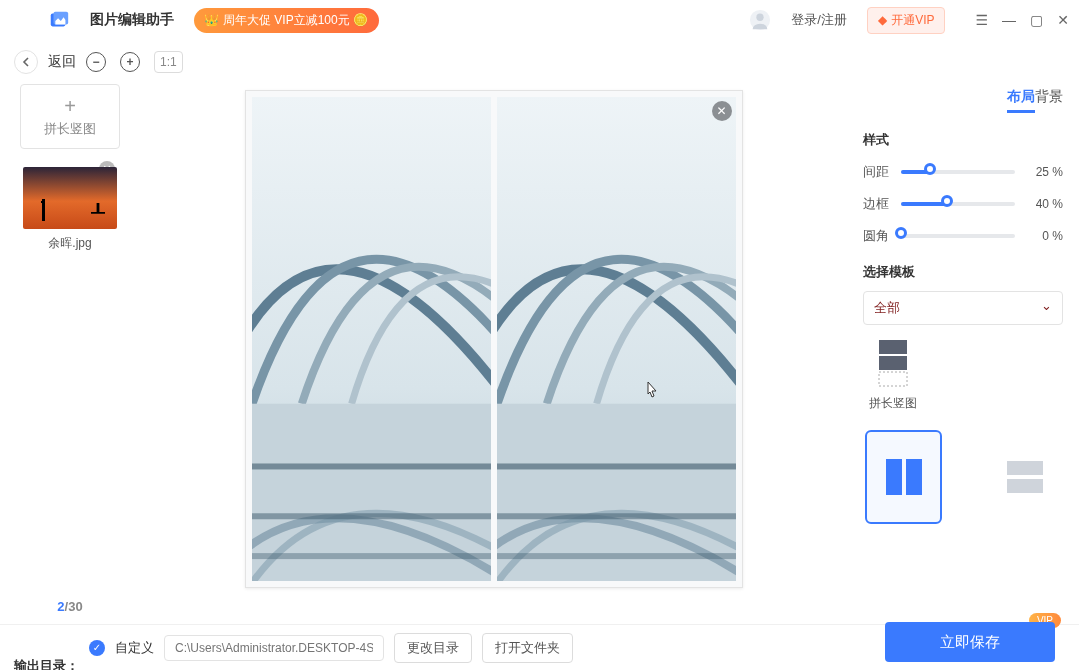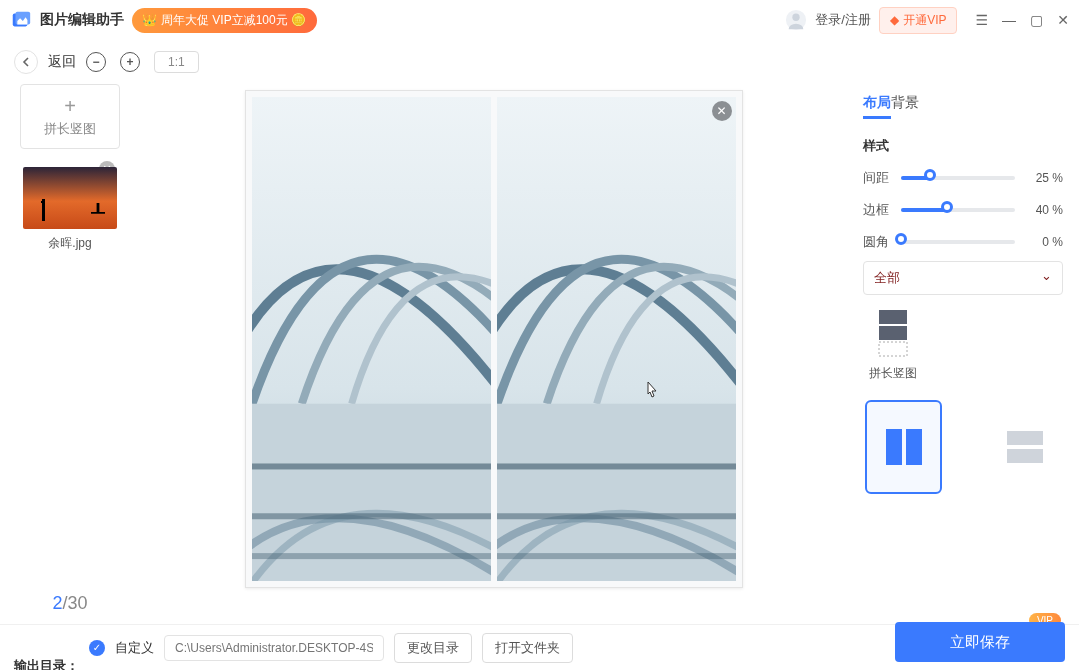--- a/index.html
+++ b/index.html
@@ -1,57 +1,57 @@
 <!DOCTYPE html>
 <html><head>
 <meta charset="utf-8">
 <style>
 * { box-sizing: border-box; margin: 0; padding: 0; font-family: "Microsoft YaHei", -apple-system, sans-serif; }
 body { width: 1079px; height: 670px; background: #fff; overflow: hidden; position: relative; font-size: 13px; color: #333; }
-.header { display: flex; align-items: center; height: 40px; padding: 16px 10px; gap: 8px; }
+.header { display: flex; align-items: center; height: 40px; padding: 16px 10px; gap: 20px; margin-left: 38px; }
 .logo-icon { width: 22px; height: 22px; }
 .app-title { font-size: 14px; font-weight: 600; color: #333; }
 .promo-badge { background: linear-gradient(90deg,#ff9a3c,#ff6a3c); color: #fff; border-radius: 14px; padding: 4px 10px; font-size: 12px; display: flex; align-items: center; gap: 4px; }
 .header-spacer { flex: 1; }
 .avatar-icon { width: 22px; height: 22px; }
 .login-text { font-size: 13px; color: #555; }
 .vip-btn { background: #fff0ec; color: #ff6a3c; border: 1px solid #ffd1c2; border-radius: 4px; padding: 4px 10px; font-size: 12px; display:flex; align-items:center; gap:4px;}
 .win-controls { display: flex; gap: 14px; margin-left: 10px; color: #666; font-size: 14px; }
 .win-controls span { cursor: default; }
 .topbar { display:flex; align-items:center; height: 44px; padding: 0 14px; gap:10px; }
 .back-btn { width: 24px; height: 24px; border: 1px solid #e3e3e3; border-radius: 50%; display:flex; align-items:center; justify-content:center; color:#666; }
 .back-label { color:#333; font-size:14px; }
 .topbar .centerwrap { flex:1; display:flex; justify-content:center; gap:14px; align-items:center;}
 .canvas-select { border:1px solid #dcdcdc; border-radius:4px; padding: 5px 28px 5px 10px; font-size:13px; color:#555; position:relative;}
 .canvas-select::after{ content:"⌄"; position:absolute; right:8px; top:4px; color:#888; }
 .zoom-icons { display:flex; gap:14px; align-items:center; color:#555;}
 .zoom-btn { width:20px; height:20px; border:1.6px solid #555; border-radius:50%; display:flex; align-items:center; justify-content:center; font-weight:bold; font-size:12px;}
-.ratio-btn { border:1px solid #dcdcdc; border-radius:4px; padding:3px 13px; color:#888; font-size:12px;}
+.ratio-btn { border:1px solid #dcdcdc; border-radius:4px; padding:3px 5px; color:#888; font-size:12px;}
 .main { display:flex; height: 540px; }
 .sidebar { width:140px; padding: 0 10px; display:flex; flex-direction:column; align-items:center;}
 .add-tile { width:100px; height:65px; border:1px solid #e3e3e3; border-radius:4px; display:flex; flex-direction:column; align-items:center; justify-content:center; color:#888; gap:2px;}
 .add-tile .plus{ font-size:20px; color:#999;}
 .thumb-wrap { position:relative; margin-top:18px; text-align:center;}
 .thumb-wrap .del{ position:absolute; top:-6px; right:2px; width:16px; height:16px; background:#bbb; color:#fff; border-radius:50%; font-size:11px; display:flex; align-items:center; justify-content:center;}
 .thumb-sunset { width:94px; height:62px; background: linear-gradient(180deg,#2c2438 0%,#e36a2a 55%,#c74a18 100%); border-radius:2px; position:relative; overflow:hidden;}
 .thumb-sunset::before{content:"";position:absolute;bottom:8px;left:10px;width:18px;height:22px;background:radial-gradient(circle,#000 0 30%,transparent 31%) ,linear-gradient(#000,#000);background-size:6px 6px,3px 22px;background-repeat:no-repeat;background-position:6px 0,9px 0;}
 .thumb-sunset::after{content:"";position:absolute;bottom:8px;right:12px;width:14px;height:18px;background:#000;clip-path:polygon(40% 0,60% 0,60% 50%,100% 50%,100% 60%,0 60%,0 50%,40% 50%);}
 .thumb-label{font-size:12px;color:#555;margin-top:6px;}
 .thumb-museum { width:94px; height:62px; background:linear-gradient(180deg,#e8eef2,#d4dee5); border-radius:2px; overflow:hidden; position:relative;}
 .thumb-museum svg{width:100%;height:100%;}
-.counter{ font-size:18px; color:#888; margin-top:auto; margin-bottom:10px;}
+.counter{ font-size:13px; color:#888; margin-top:auto; margin-bottom:10px;font-weight:bold;}
 .counter .cur{color:#3a7afe;}
 .canvas-area { flex:1; display:flex; justify-content:center; align-items:flex-start; padding-top:6px;}
 .canvas-frame { width:498px; height:498px; background:#f8f9fa; border:1px solid #e3e3e3; box-shadow:0 1px 3px rgba(0,0,0,0.08); display:flex; gap:6px; padding:6px; position:relative;}
 .canvas-frame .pane { flex:1; overflow:hidden; position:relative;}
 .canvas-frame .pane svg{width:100%;height:100%;}
 .close-x{position:absolute;top:10px;right:10px;width:20px;height:20px;background:#8b8f93;color:#fff;border-radius:50%;display:flex;align-items:center;justify-content:center;font-size:12px;}
 .cursor-ptr{position:absolute;top:290px;left:398px;width:16px;height:20px;}
 .rightpanel { width:232px; padding: 0 16px; overflow:hidden;}
-.tabs{display:flex;justify-content:flex-start;margin-top:6px;}
+.tabs{display:flex;justify-content:flex-end;margin-top:0;}
 .tab{font-size:14px;color:#555;padding:4px 0;}
 .tab.active{color:#3a7afe;font-weight:600;border-bottom:3px solid #3a7afe;}
 .section-title{font-size:13px;font-weight:600;margin-top:18px;color:#333;}
 .slider-row{display:flex;align-items:center;margin-top:14px;gap:8px;}
 .slider-row .lbl{width:30px;font-size:13px;color:#555;}
 .slider-row .track{flex:1;height:4px;background:#e6e8eb;border-radius:2px;position:relative;}
 .slider-row .fill{height:100%;background:#3a7afe;border-radius:2px;}
 .slider-row .thumb{width:12px;height:12px;background:#fff;border:3px solid #3a7afe;border-radius:50%;position:absolute;top:-7px;transform:translateX(-50%);}
 .slider-row .val{width:40px;text-align:right;font-size:12px;color:#555;}
 .select-box{margin-top:10px;border:1px solid #e3e3e3;border-radius:4px;padding:7px 10px;color:#7f1d1d;font-size:13px;position:relative;}
@@ -61,21 +61,21 @@
 .tmpl-icon{width:46px;height:40px;display:flex;align-items:center;justify-content:center;}
 .tmpl-label{font-size:12px;color:#555;}
 .tmpl-row2{display:flex;gap:44px;margin-top:18px;padding-left:2px;}
 .tmpl-card{width:94px;height:94px;border-radius:6px;display:flex;align-items:center;justify-content:center;}
 .tmpl-card.active{border:2px solid #3a7afe;background:#f5f9ff;}
 .footer{position:absolute;bottom:0;left:0;right:0;height:46px;display:flex;align-items:center;padding:0 14px;gap:10px;border-top:1px solid #f0f0f0;}
 .footer .lbl{font-size:13px;font-weight:600;margin-top:36px;}
 .check-ic{width:16px;height:16px;background:#3a7afe;border-radius:50%;display:inline-flex;align-items:center;justify-content:center;color:#fff;font-size:10px;}
 .footer .path{border:1px solid #e3e3e3;border-radius:4px;padding:5px 10px;font-size:12px;color:#bbb;width:220px;}
 .footer .btn{border:1px solid #dcdcdc;border-radius:4px;padding:5px 12px;font-size:13px;color:#555;}
-.save-btn{position:absolute;right:14px;bottom:8px;width:170px;height:40px;background:#3a7afe;color:#fff;border-radius:4px;display:flex;align-items:center;justify-content:center;font-size:15px;}
+.save-btn{position:absolute;right:24px;bottom:8px;width:170px;height:40px;background:#3a7afe;color:#fff;border-radius:4px;display:flex;align-items:center;justify-content:center;font-size:15px;}
 .vip-tag{position:absolute;right:18px;bottom:42px;background:linear-gradient(90deg,#ffb347,#ff8a3c);color:#fff;font-size:10px;padding:2px 8px;border-radius:10px;}
 </style>
 </head>
 <body>
 
 <div class="header">
   <span class="logo-icon">
     <svg viewBox="0 0 24 24">
         <rect x="3" y="5" width="16" height="14" rx="2" fill="#3a7afe"></rect>
         <rect x="6" y="3" width="16" height="14" rx="2" fill="#6aa0ff"></rect>
@@ -212,20 +212,21 @@
     </div>
     <div class="slider-row">
       <span class="lbl">圆角</span>
       <div class="track">
           <div class="fill" style="width:0%"></div>
           <div class="thumb" style="left:0%"></div>
         </div>
       <span class="val">0  %</span>
     </div>
 
+    <div class="section-title">选择模板</div>
     <div class="select-box">全部</div>
 
     <div class="template-grid">
       <div class="tmpl">
         <div class="tmpl-icon">
           <svg width="34" height="50">
               <rect x="3" y="0" width="28" height="14" fill="#5a6170"></rect>
               <rect x="3" y="16" width="28" height="14" fill="#5a6170"></rect>
               <rect x="3" y="32" width="28" height="14" fill="none" stroke="#aaa" stroke-dasharray="2 2"></rect>
             </svg>

